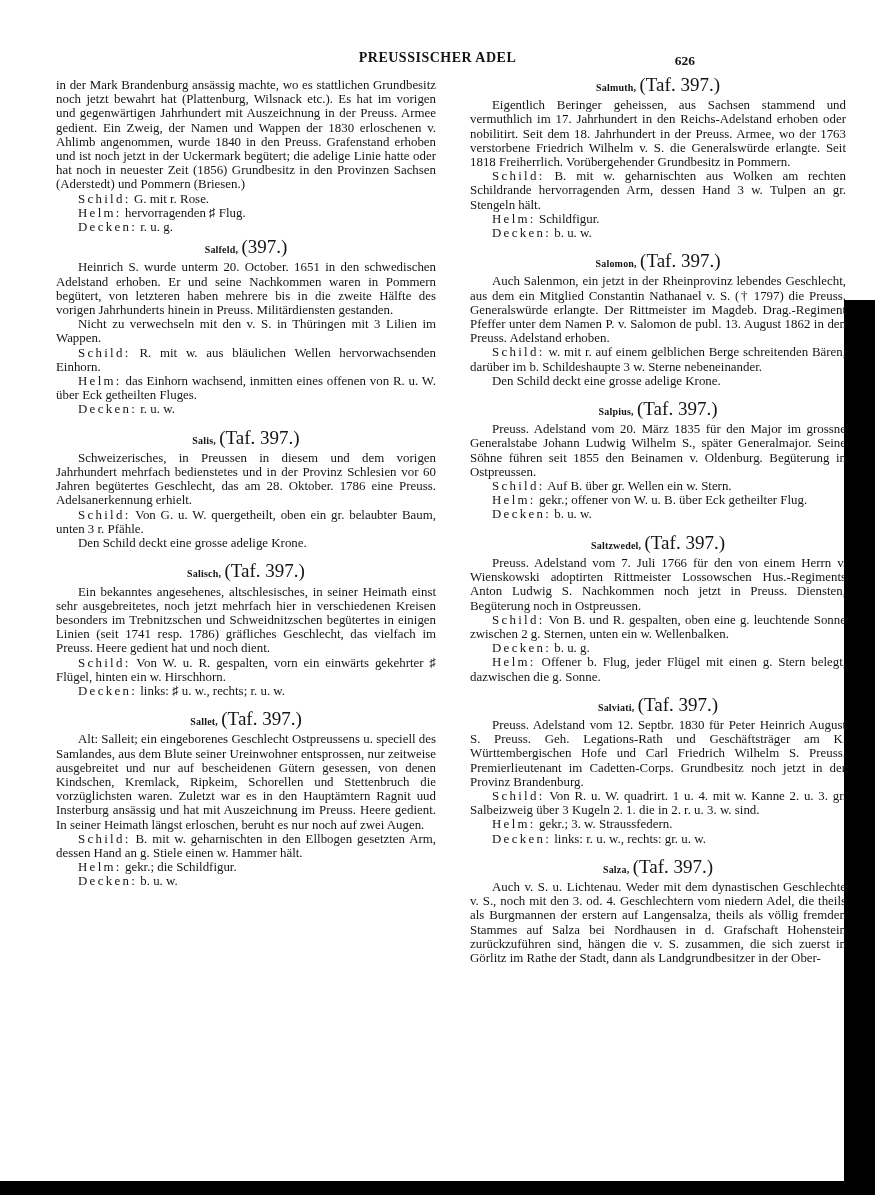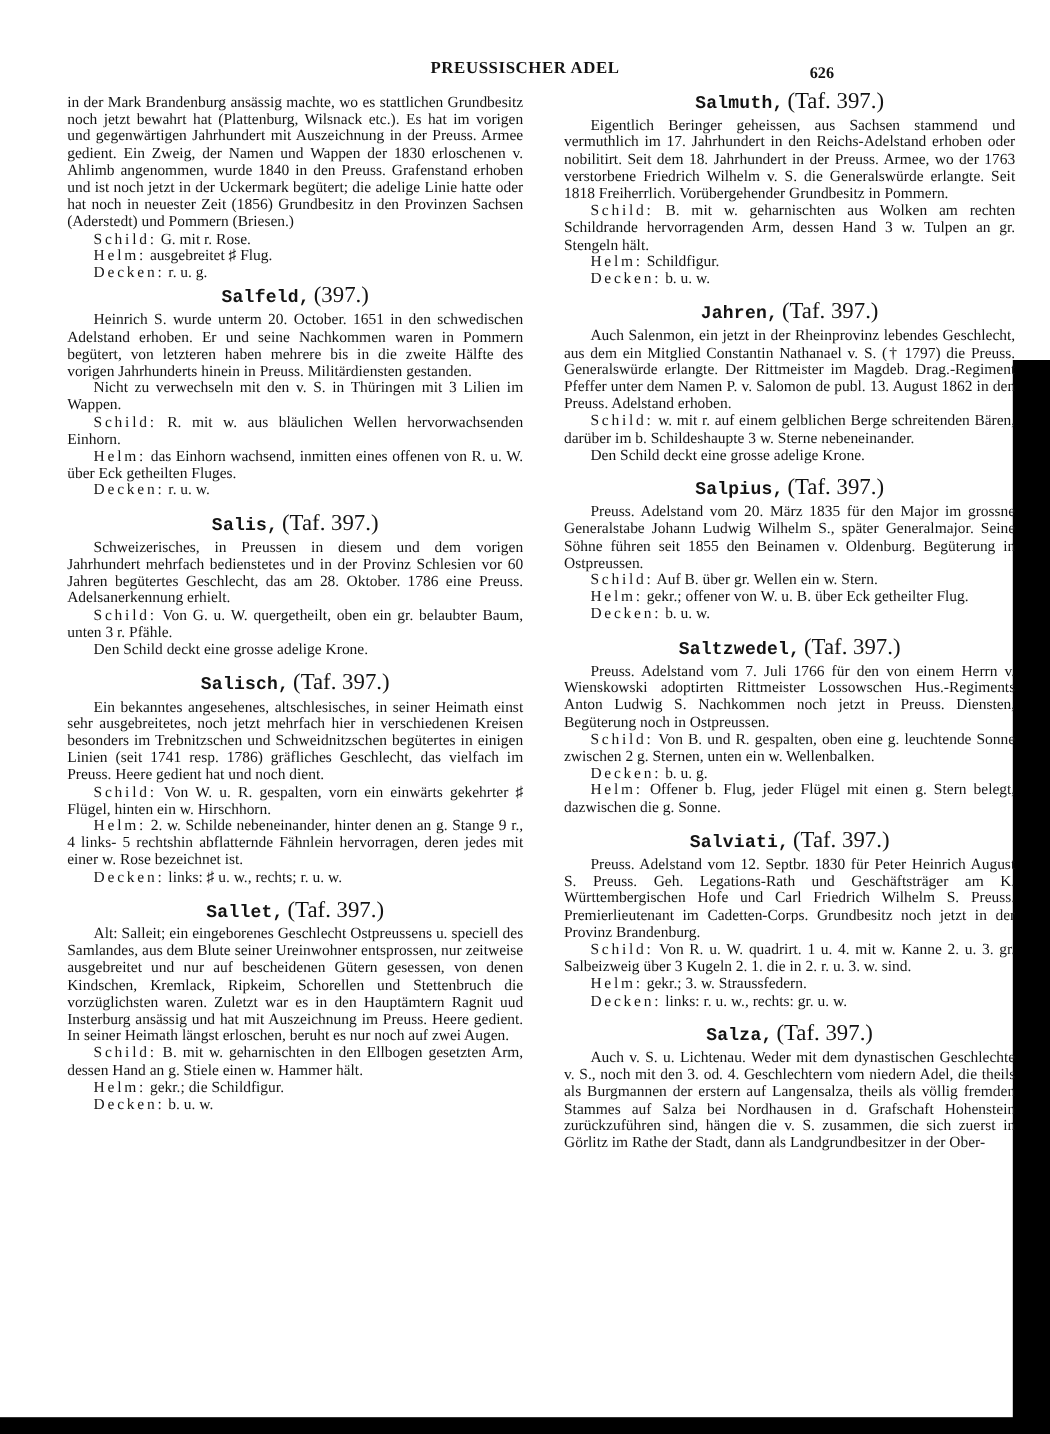--- a/index.html
+++ b/index.html
@@ -25,21 +25,21 @@
     font-size:12.9px; line-height:14.2px; text-align:justify;
     hyphens:manual;
   }
   .col-left { left:56px; }
   .col-right { left:470px; width:376px; }
   .entry { margin-bottom:14px; }
   .entry-head {
     text-align:center; margin:0 0 3px 0; font-size:13px;
   }
   .entry-name {
-    font-family:Liberation Mono, monospace; font-weight:bold; font-size:15px; letter-spacing:0.2px;text-align:center;
+    font-family:Liberation Serif, serif; font-weight:bold; font-size:10px; letter-spacing:0.2px;text-align:center;
   }
   .entry-ref { font-size:19px; }
   p { margin:0; text-indent:22px; }
   p.noindent { text-indent:0; }
   .blazon { text-indent:22px; }
   .blazon-label { letter-spacing:2.3px; }
   .col-left .first-entry { margin-bottom:6px; }
 </style>
 </head>
 <body>
@@ -50,21 +50,21 @@
 <div class="page-header">
   <div class="running-title">PREUSSISCHER ADEL</div>
   <div class="page-number">626</div>
 </div>
 
 <div class="column col-left">
 
   <div class="entry first-entry">
     <p class="noindent">in der Mark Brandenburg ansässig machte, wo es stattlichen Grundbesitz noch jetzt bewahrt hat (Plattenburg, Wilsnack etc.). Es hat im vorigen und gegenwärtigen Jahrhundert mit Auszeichnung in der Preuss. Armee gedient. Ein Zweig, der Namen und Wappen der 1830 erloschenen v. Ahlimb angenommen, wurde 1840 in den Preuss. Grafenstand erhoben und ist noch jetzt in der Uckermark begütert; die adelige Linie hatte oder hat noch in neuester Zeit (1856) Grundbesitz in den Provinzen Sachsen (Aderstedt) und Pommern (Briesen.)</p>
     <p class="blazon"><span class="blazon-label">Schild:</span> <span>G. mit r. Rose.</span></p>
-    <p class="blazon"><span class="blazon-label">Helm:</span> <span>ausgebreitet ♯ Flug.</span></p>
+    <p class="blazon"><span class="blazon-label">Helm:</span> <span>hervorragenden ♯ Flug.</span></p>
     <p class="blazon"><span class="blazon-label">Decken:</span> <span>r. u. g.</span></p>
   </div>
 
   <div class="entry">
     <div class="entry-head">
       <span class="entry-name">Salfeld,</span>
       <span class="entry-ref">(397.)</span>
     </div>
     <p>Heinrich S. wurde unterm 20. October. 1651 in den schwedischen Adelstand erhoben. Er und seine Nachkommen waren in Pommern begütert, von letzteren haben mehrere bis in die zweite Hälfte des vorigen Jahrhunderts hinein in Preuss. Militärdiensten gestanden.</p>
     <p>Nicht zu verwechseln mit den v. S. in Thüringen mit 3 Lilien im Wappen.</p>
@@ -83,21 +83,20 @@
     <p>Den Schild deckt eine grosse adelige Krone.</p>
   </div>
 
   <div class="entry">
     <div class="entry-head">
       <span class="entry-name">Salisch,</span>
       <span class="entry-ref">(Taf. 397.)</span>
     </div>
     <p>Ein bekanntes angesehenes, altschlesisches, in seiner Heimath einst sehr ausgebreitetes, noch jetzt mehrfach hier in verschiedenen Kreisen besonders im Trebnitzschen und Schweidnitzschen begütertes in einigen Linien (seit 1741 resp. 1786) gräfliches Geschlecht, das vielfach im Preuss. Heere gedient hat und noch dient.</p>
     <p class="blazon"><span class="blazon-label">Schild:</span> <span>Von W. u. R. gespalten, vorn ein einwärts gekehrter ♯ Flügel, hinten ein w. Hirschhorn.</span></p>
-    <p class="blazon"><span class="blazon-label">Helm:</span> <span>2. w. Schilde nebeneinander, hinter denen an g. Stange 9 r., 4 links- 5 rechtshin abflatternde Fähnlein hervorragen, deren jedes mit einer w. Rose bezeichnet ist.</span></p>
     <p class="blazon"><span class="blazon-label">Decken:</span> <span>links: ♯ u. w., rechts; r. u. w.</span></p>
   </div>
 
   <div class="entry">
     <div class="entry-head">
       <span class="entry-name">Sallet,</span>
       <span class="entry-ref">(Taf. 397.)</span>
     </div>
     <p>Alt: Salleit; ein eingeborenes Geschlecht Ostpreussens u. speciell des Samlandes, aus dem Blute seiner Ureinwohner entsprossen, nur zeitweise ausgebreitet und nur auf bescheidenen Gütern gesessen, von denen Kindschen, Kremlack, Ripkeim, Schorellen und Stettenbruch die vorzüglichsten waren. Zuletzt war es in den Hauptämtern Ragnit uud Insterburg ansässig und hat mit Auszeichnung im Preuss. Heere gedient. In seiner Heimath längst erloschen, beruht es nur noch auf zwei Augen.</p>
     <p class="blazon"><span class="blazon-label">Schild:</span> <span>B. mit w. geharnischten in den Ellbogen gesetzten Arm, dessen Hand an g. Stiele einen w. Hammer hält.</span></p>
@@ -114,21 +113,21 @@
       <span class="entry-ref">(Taf. 397.)</span>
     </div>
     <p>Eigentlich Beringer geheissen, aus Sachsen stammend und vermuthlich im 17. Jahrhundert in den Reichs-Adelstand erhoben oder nobilitirt. Seit dem 18. Jahrhundert in der Preuss. Armee, wo der 1763 verstorbene Friedrich Wilhelm v. S. die Generalswürde erlangte. Seit 1818 Freiherrlich. Vorübergehender Grundbesitz in Pommern.</p>
     <p class="blazon"><span class="blazon-label">Schild:</span> <span>B. mit w. geharnischten aus Wolken am rechten Schildrande hervorragenden Arm, dessen Hand 3 w. Tulpen an gr. Stengeln hält.</span></p>
     <p class="blazon"><span class="blazon-label">Helm:</span> <span>Schildfigur.</span></p>
     <p class="blazon"><span class="blazon-label">Decken:</span> <span>b. u. w.</span></p>
   </div>
 
   <div class="entry">
     <div class="entry-head">
-      <span class="entry-name">Jahren,</span>
+      <span class="entry-name">Salomon,</span>
       <span class="entry-ref">(Taf. 397.)</span>
     </div>
     <p>Auch Salenmon, ein jetzt in der Rheinprovinz lebendes Geschlecht, aus dem ein Mitglied Constantin Nathanael v. S. († 1797) die Preuss. Generalswürde erlangte. Der Rittmeister im Magdeb. Drag.-Regiment Pfeffer unter dem Namen P. v. Salomon de publ. 13. August 1862 in den Preuss. Adelstand erhoben.</p>
     <p class="blazon"><span class="blazon-label">Schild:</span> <span>w. mit r. auf einem gelblichen Berge schreitenden Bären, darüber im b. Schildeshaupte 3 w. Sterne nebeneinander.</span></p>
     <p>Den Schild deckt eine grosse adelige Krone.</p>
   </div>
 
   <div class="entry">
     <div class="entry-head">
       <span class="entry-name">Salpius,</span>

